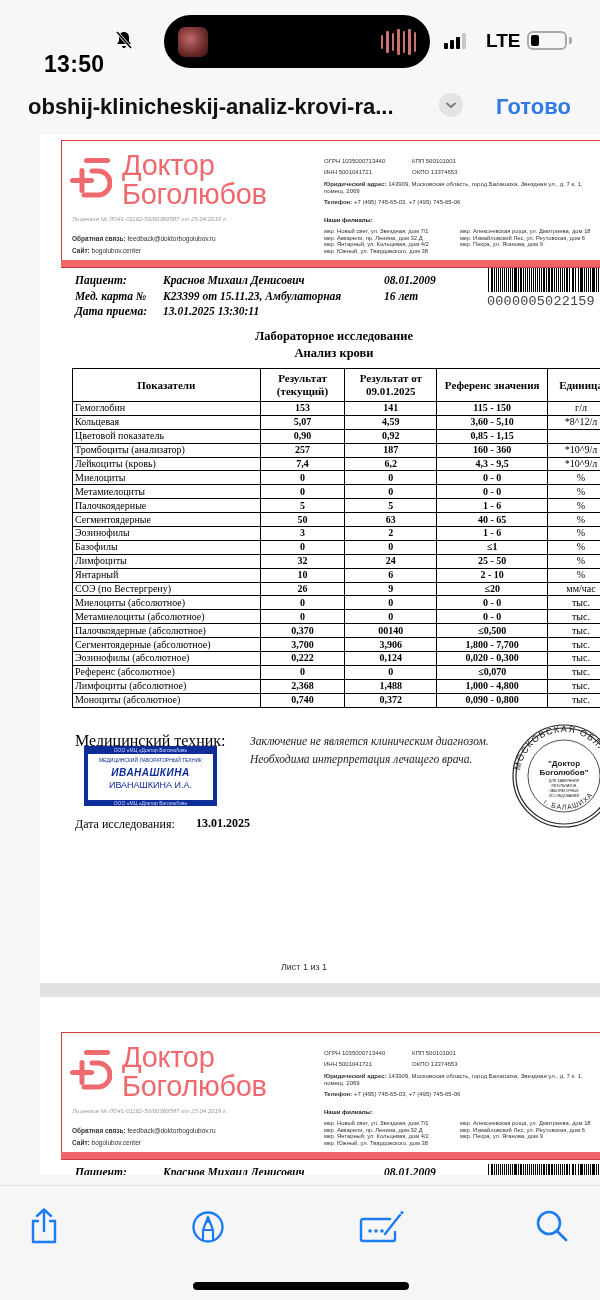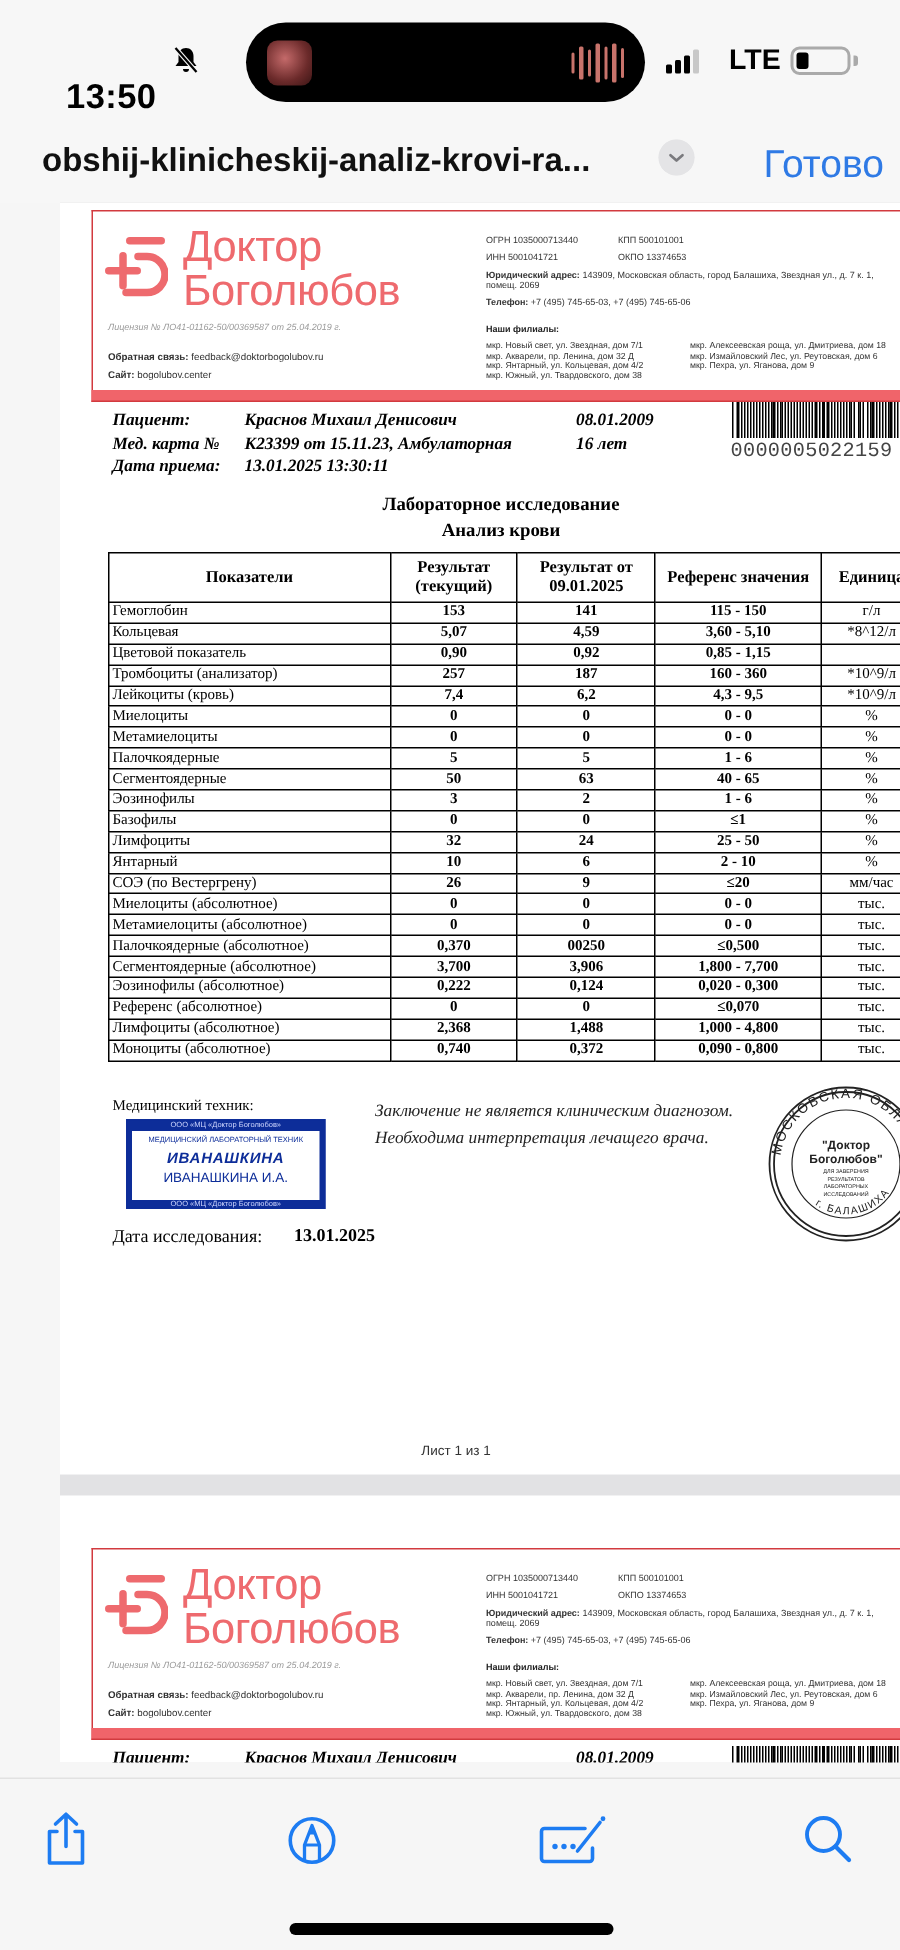--- a/index.html
+++ b/index.html
@@ -20,21 +20,21 @@
   .signal span.dim { background: #c8c8c8; }
   .lte { position: absolute; left: 486px; top: 30px; font-size: 19px; font-weight: bold; }
   .battery { position: absolute; left: 527px; top: 31px; width: 40px; height: 19px; border: 2px solid #aaa; border-radius: 6px; }
   .battery-fill { position: absolute; left: 2px; top: 2px; width: 8px; height: 11px; background: #000; border-radius: 2px; }
   .battery-tip { position: absolute; left: 569px; top: 37px; width: 3px; height: 7px; background: #aaa; border-radius: 0 2px 2px 0; }
 
   
   .nav-bar { position: absolute; left: 0; top: 80px; width: 600px; height: 55px; background: #f7f7f7; }
   .doc-title { position: absolute; left: 28px; top: 14px; font-size: 22px; font-weight: bold; color: #111; white-space: nowrap; }
   .title-chevron { position: absolute; left: 439px; top: 93px; width: 24px; height: 24px; border-radius: 50%; background: #e4e4e6; }
-  .done-btn { position: absolute; left: 496px; top: 14px; font-size: 26px; font-weight: normal; color: #2f7ae5; margin-left: 13px; }
+  .done-btn { position: absolute; left: 496px; top: 14px; font-size: 22px; font-weight: bold; color: #2f7ae5; }
 
   
   .doc-area { position: absolute; left: 0; top: 135px; width: 600px; height: 1040px; background: #e2e2e4; overflow: hidden; margin-left: 40px; }
   .page { position: absolute; left: 0; width: 588px; background: #fff; }
   .page1 { top: 0; height: 848px; }
   .page2 { top: 862px; height: 200px; }
   .scrollbar { position: absolute; left: 591px; top: 25px; width: 6px; height: 658px; background: #a9a9a9; border-radius: 3px; }
 
   
   .letterhead { position: absolute; left: 21px; width: 550px; height: 128px; border: 1.5px solid #d23a3f; border-bottom: none; }
@@ -59,21 +59,21 @@
   .barcode-num { position: absolute; left: 447px; top: 159px; font-family: "Liberation Mono", monospace; font-size: 13.5px; color: #444; letter-spacing: 0.2px; }
   .lab-title { position: absolute; left: 0; width: 588px; text-align: center; font-family: "Liberation Serif", serif; font-weight: bold; font-size: 12.5px; }
 
   
   table.results { position: absolute; left: 32px; top: 233px; width: 543px; border-collapse: collapse; font-family: "Liberation Serif", serif; font-size: 10px; }
   table.results th, table.results td { border: 1px solid #000; height: 13.9px; padding: 0 2px; line-height: 12px; }
   table.results th { font-weight: bold; font-size: 11px; height: 33px; line-height: 13px; }
   table.results td.v { text-align: center; font-weight: bold; }
   table.results td.u { text-align: center; }
 
-  .tech-label { position: absolute; left: 35px; top: 597px; font-family: "Liberation Serif", serif; font-size: 10px; }
+  .tech-label { position: absolute; left: 35px; top: 597px; font-family: "Liberation Serif", serif; font-size: 16px; }
   .stamp-tech { position: absolute; left: 44px; top: 611px; width: 133px; height: 60px; background: #0d2d99; border: 1px solid #0d2d99; }
   .stamp-tech .top, .stamp-tech .bot { color: #cfd7ff; font-size: 5px; text-align: center; height: 7px; line-height: 7px; }
   .stamp-tech .inner { background: #fff; margin: 0 3px; height: 46px; text-align: center; color: #0d2d99; }
   .stamp-tech .inner .t1 { font-size: 5px; padding-top: 3px; }
   .stamp-tech .inner .sig { font-size: 10px; font-weight: bold; font-style: italic; padding-top: 4px; letter-spacing: 0.5px; }
   .stamp-tech .inner .nm { font-size: 9px; padding-top: 2px; }
   .disclaimer { position: absolute; left: 210px; top: 597px; font-family: "Liberation Serif", serif; font-style: italic; font-size: 11.5px; line-height: 18px; color: #222; }
   .exam-date-label { position: absolute; left: 35px; top: 682px; font-family: "Liberation Serif", serif; font-size: 12px; }
   .exam-date { position: absolute; left: 156px; top: 681px; font-family: "Liberation Serif", serif; font-weight: bold; font-size: 12px; }
   .seal { position: absolute; left: 470px; top: 589px; width: 108px; height: 104px; }
@@ -381,21 +381,21 @@
           <tr>
             <td>Метамиелоциты (абсолютное)</td>
             <td class="v">0</td>
             <td class="v">0</td>
             <td class="v">0 - 0</td>
             <td class="u">тыс.</td>
           </tr>
           <tr>
             <td>Палочкоядерные (абсолютное)</td>
             <td class="v">0,370</td>
-            <td class="v">00250</td>
+            <td class="v">00140</td>
             <td class="v">≤0,500</td>
             <td class="u">тыс.</td>
           </tr>
           <tr>
             <td>Сегментоядерные (абсолютное)</td>
             <td class="v">3,700</td>
             <td class="v">3,906</td>
             <td class="v">1,800 - 7,700</td>
             <td class="u">тыс.</td>
           </tr>

